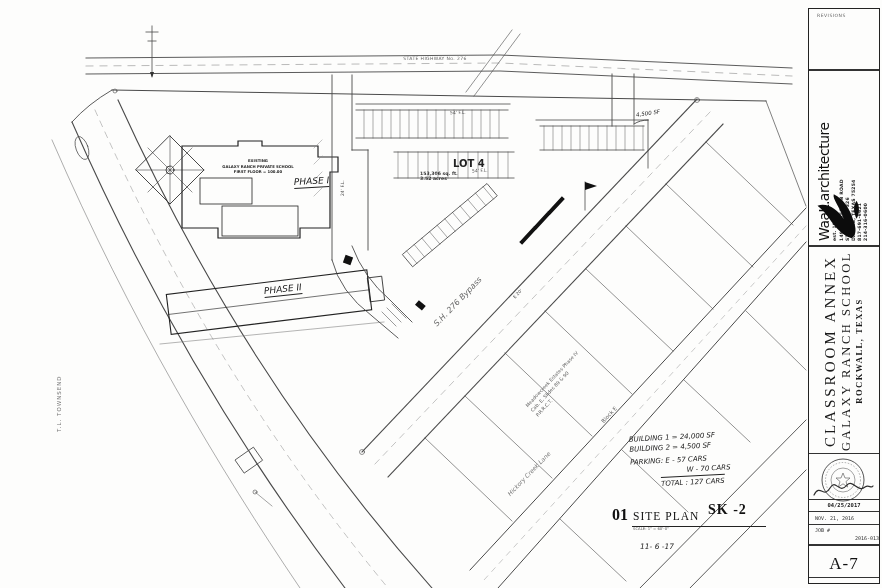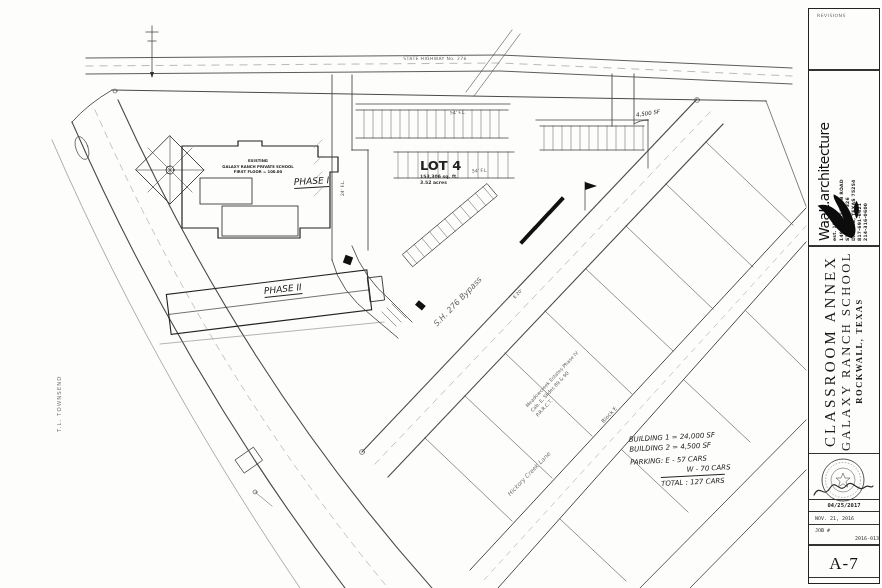--- a/index.html
+++ b/index.html
@@ -124,21 +124,21 @@
     <path d="M544 126 V150 M553 126 V150 M562 126 V150 M571 126 V150 M580 126 V150 M589 126 V150 M598 126 V150 M607 126 V150 M616 126 V150 M625 126 V150 M634 126 V150 M643 126 V150" stroke-width="0.45"></path>
 
     <rect x="238" y="452" width="22" height="16" transform="rotate(-35 249 460)" stroke-width="0.8"></rect>
     <circle cx="255" cy="492" r="2" stroke-width="0.6"></circle>
     <path d="M255 492 L272 506" stroke-width="0.5"></path>
   </svg>
 
   <div class="lbl tiny" style="left:340px;top:56px;width:190px;text-align:center;color:#666;">STATE   HIGHWAY   No.   276</div>
 
   <div class="lbl" style="left:420px;top:158px;">
-    <div style="font-size:13px;font-weight:bold;color:#222;">LOT 4</div>
+    <div style="font-size:10px;font-weight:bold;color:#222;margin-left:33px;">LOT 4</div>
     <div style="font-size:4.6px;font-weight:bold;color:#333;">153,306 sq. ft.</div>
     <div style="font-size:4.6px;font-weight:bold;color:#333;">3.52 acres</div>
   </div>
 
   <div class="lbl dim" style="left:450px;top:110px;transform:rotate(-2deg);">54' F.L.</div>
   <div class="lbl dim" style="left:472px;top:168px;transform:rotate(-3deg);">54' F.L.</div>
   <div class="lbl dim" style="left:340px;top:196px;transform:rotate(-90deg);transform-origin:0 0;">24' F.L.</div>
 
   <div class="lbl hand" style="left:636px;top:110px;font-size:5.5px;transform:rotate(-8deg);">4,500 SF</div>
 
@@ -165,20 +165,28 @@
   <div class="lbl" style="left:506px;top:492px;font-size:6px;font-style:italic;color:#777;transform:rotate(-46deg);transform-origin:0 0;">Hickory Creek Lane</div>
 
   <div class="lbl hand" style="left:630px;top:432px;font-size:7px;line-height:1.45;transform:rotate(-3deg);">
     <div>BUILDING 1  =  24,000 SF</div>
     <div>BUILDING 2  =  4,500 SF</div>
     <div style="margin-top:3px;">PARKING:  E  -  57 CARS</div>
     <div style="margin-left:56px;">W  -  70 CARS</div>
     <div style="margin-left:30px;border-top:1px solid #222;display:inline-block;padding-top:1px;">TOTAL :  127 CARS</div>
   </div>
 
+  <div class="lbl" style="left:612px;top:505px;width:160px;">
+    <span class="serif" style="font-size:16px;font-weight:bold;color:#111;">01</span>
+    <span class="serif" style="font-size:11.5px;letter-spacing:1px;color:#111;">SITE PLAN</span>
+    <span class="serif" style="font-size:14px;font-weight:bold;color:#111;position:absolute;left:96px;top:-4px;letter-spacing:1px;">SK -2</span>
+    <div style="border-top:1.3px solid #222;margin:1px 0 0 20px;width:134px;"></div>
+    <div style="font-size:3.8px;color:#555;margin-left:21px;">SCALE: 1" = 60'-0"</div>
+    <div class="hand" style="font-size:7.5px;margin:10px 0 0 28px;">11- 6 -17</div>
+  </div>
 
   <div class="tb">
 
     <div class="revlbl">REVISIONS</div>
     <div class="hr2" style="top:60px;"></div>
 
     <div class="rot" style="position:absolute;left:0;top:64px;width:170px;height:68px;transform:rotate(-90deg) translate(-170px,0);display:flex;align-items:center;">
       <svg width="52" height="56" viewBox="0 0 64 64">
         <path d="M6 50 C14 28 34 24 46 8 C50 20 42 32 30 40 C44 36 54 26 60 28 C54 40 42 48 28 52 C18 56 10 56 6 50 Z" fill="#0c0c0c"></path>
         <path d="M30 56 C38 52 46 52 52 56 C46 60 36 60 30 56 Z" fill="#0c0c0c"></path>

